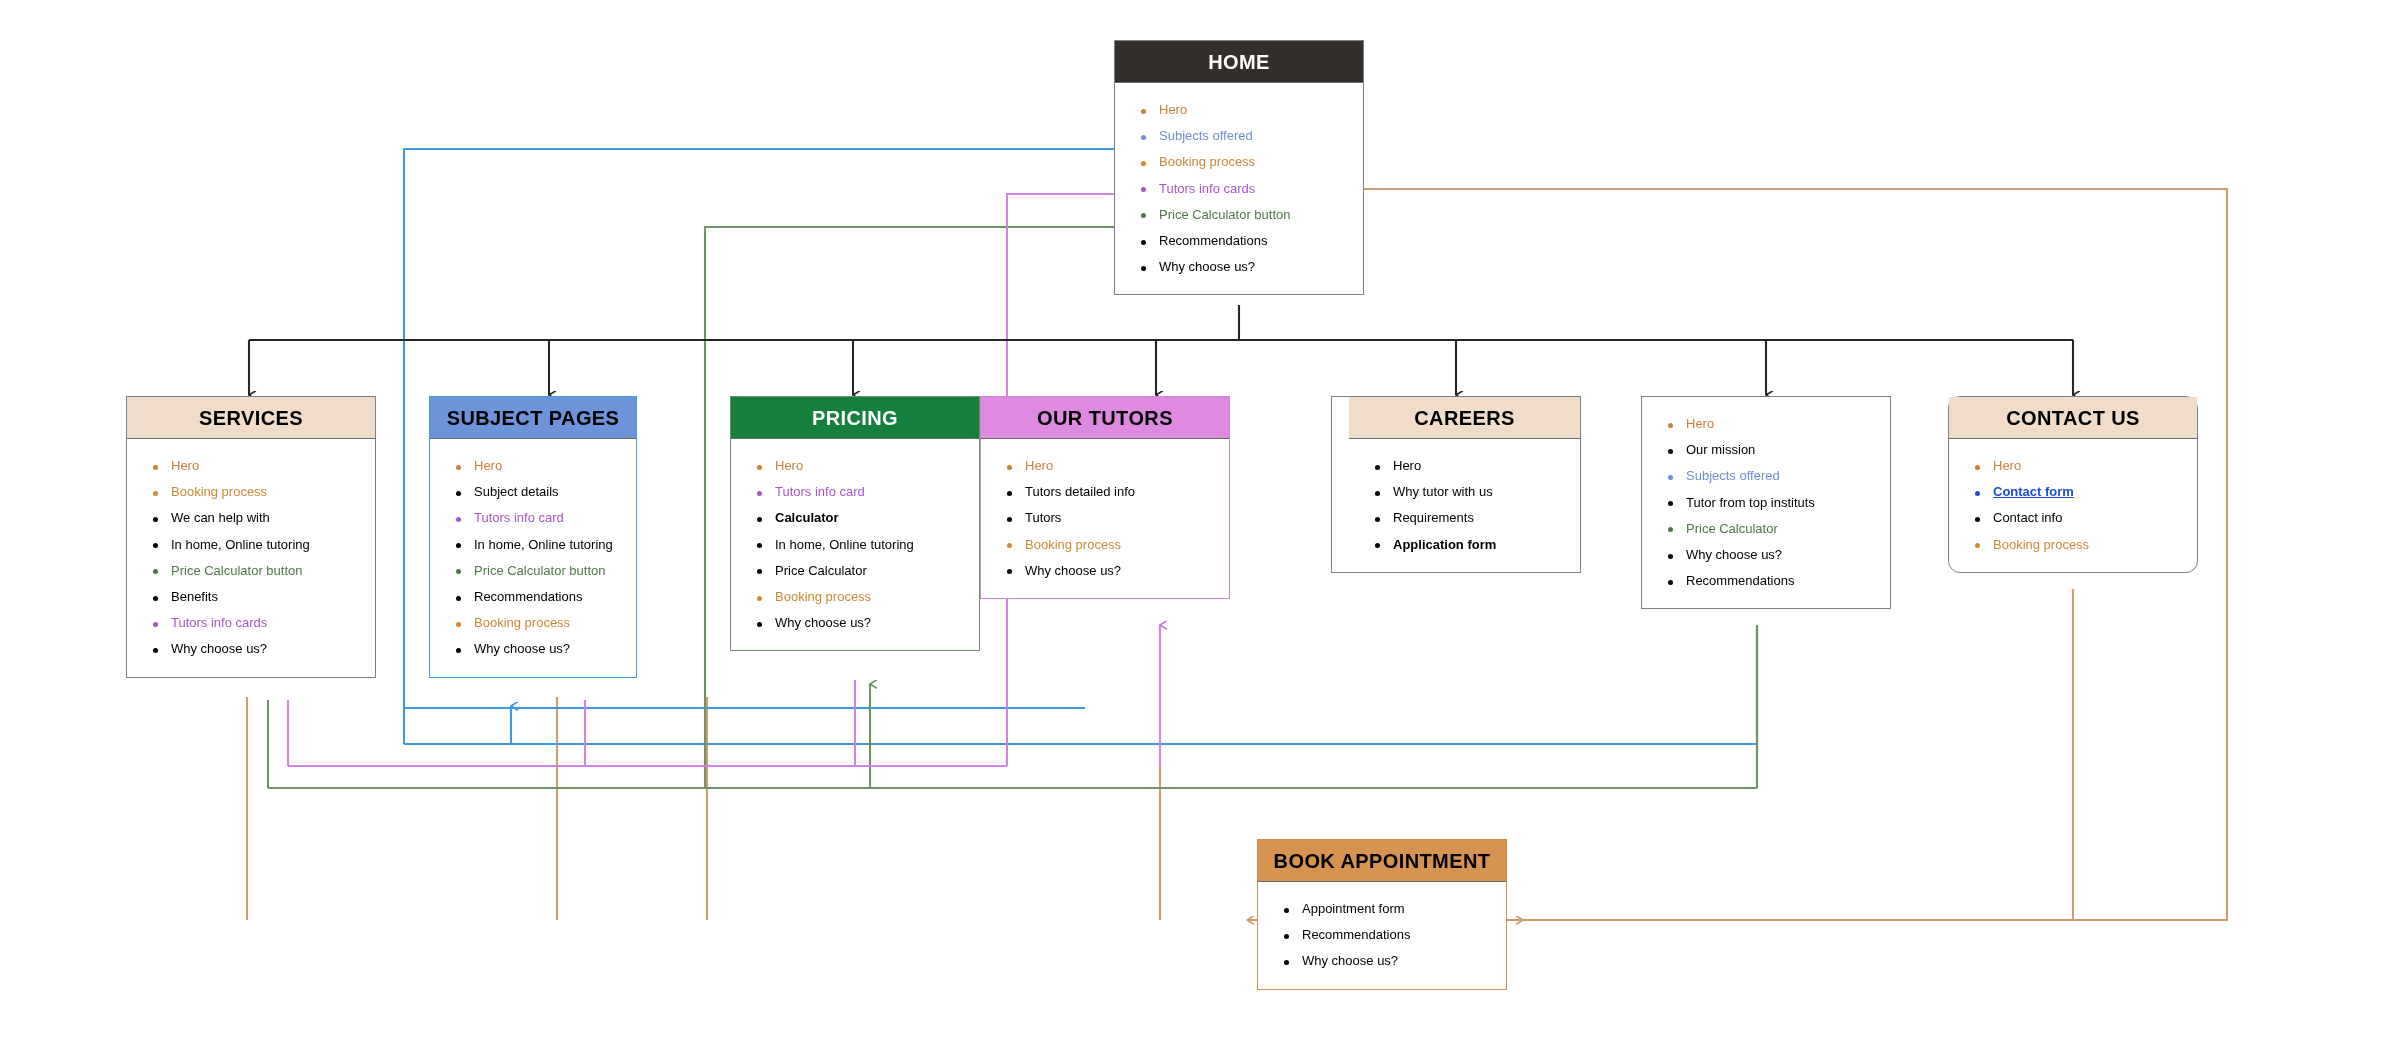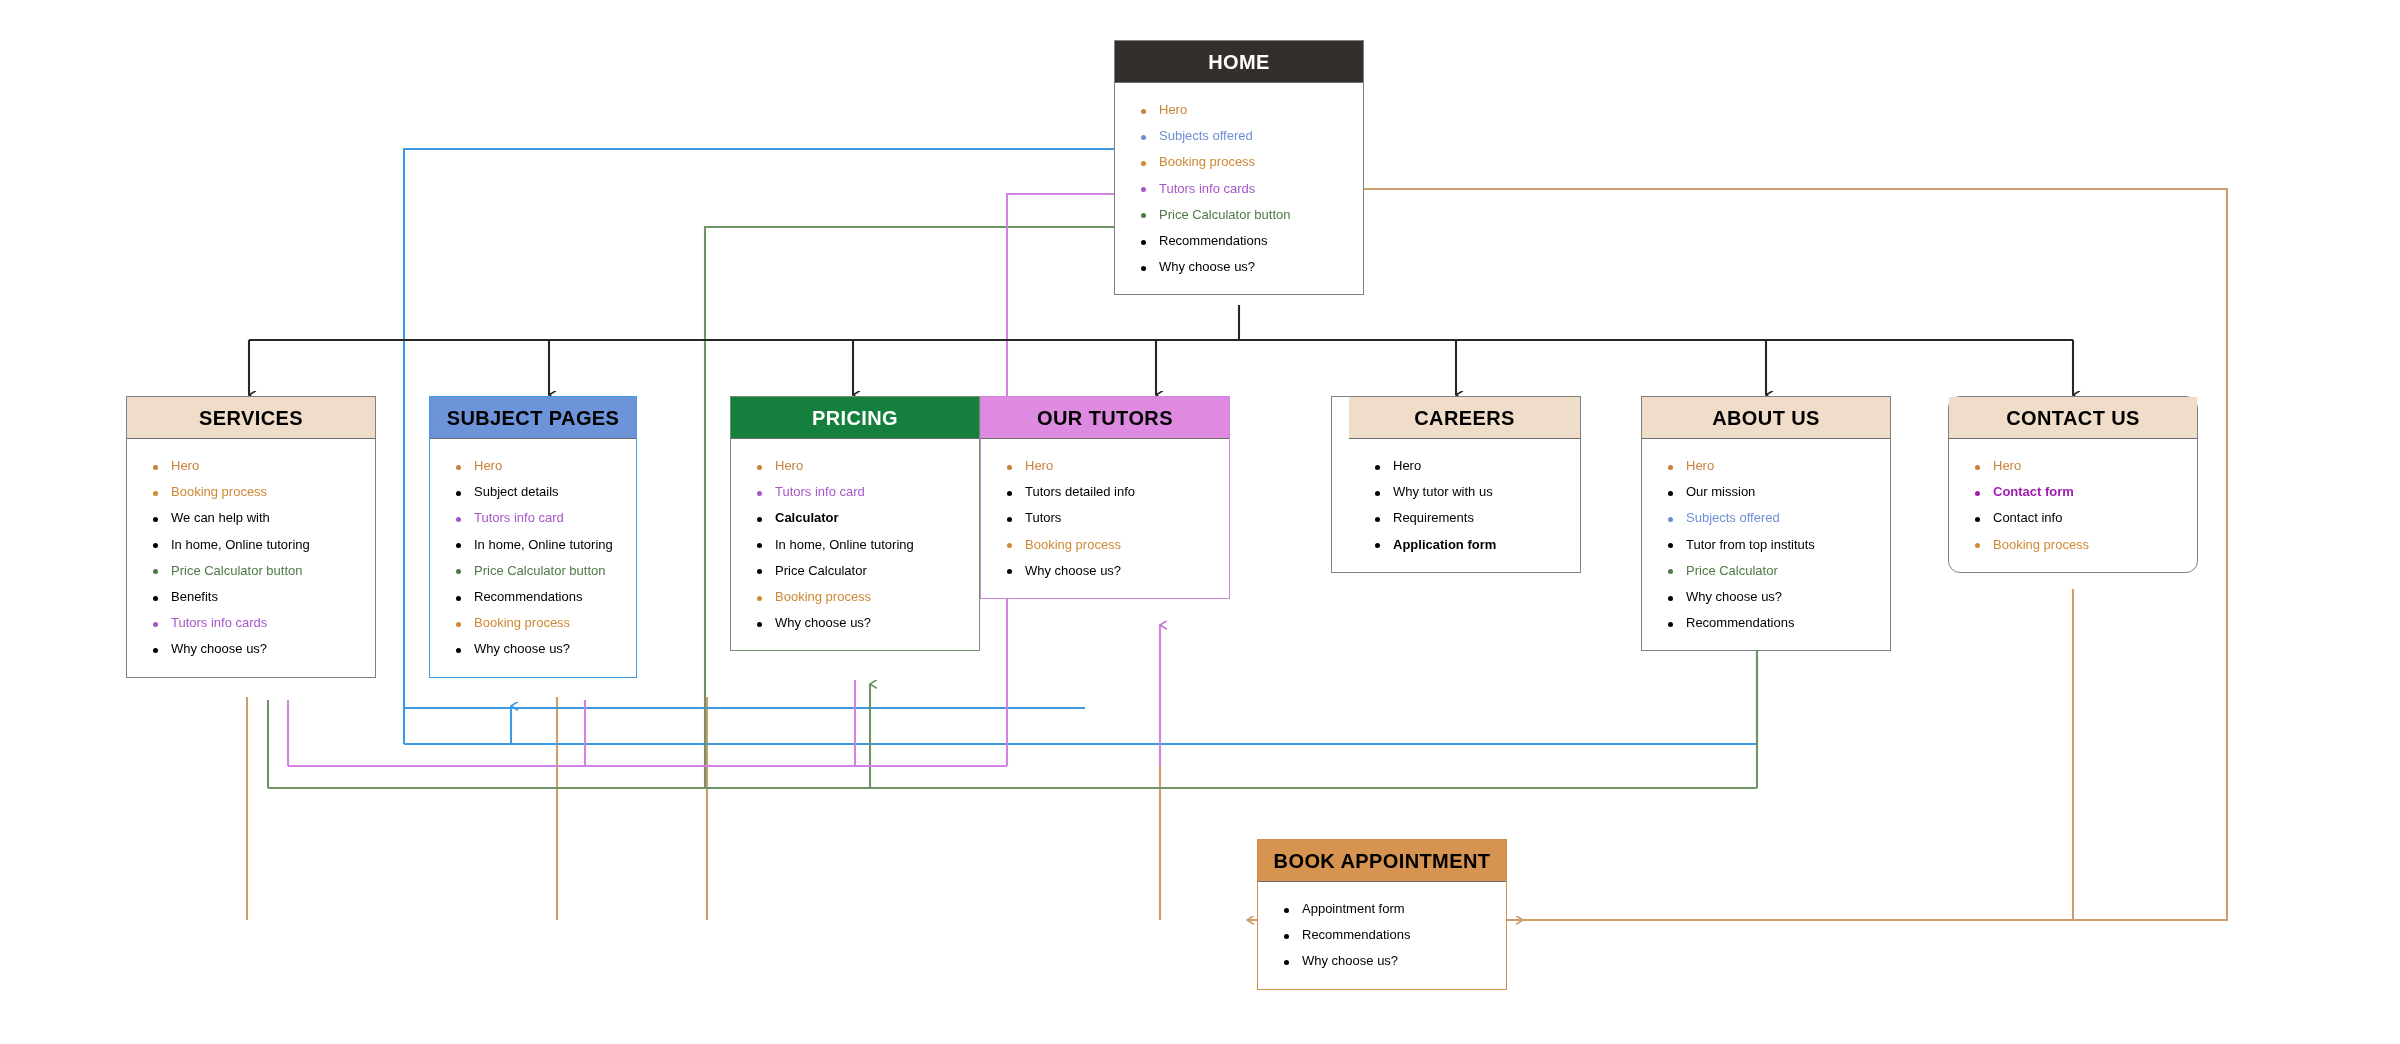--- a/index.html
+++ b/index.html
@@ -174,37 +174,36 @@
     <div class="hdr" style="background: rgb(240, 221, 201); color: rgb(0, 0, 0);">CAREERS</div>
     <ul>
         <li style="color: rgb(0, 0, 0);">Hero</li>
         <li style="color: rgb(0, 0, 0);">Why tutor with us</li>
         <li style="color: rgb(0, 0, 0);">Requirements</li>
         <li class="b" style="color: rgb(0, 0, 0);">Application form</li>
       </ul>
   </div>
 
   <div class="card" style="left:1641px;top:396px;width:250px;">
-    <div class="hdr" style="background: rgb(240, 221, 201); color: rgb(0, 0, 0);">ABOUT US</div>
     <ul>
         <li style="color: rgb(200, 129, 58);">Hero</li>
         <li style="color: rgb(0, 0, 0);">Our mission</li>
         <li style="color: rgb(109, 143, 212);">Subjects offered</li>
         <li style="color: rgb(0, 0, 0);">Tutor from top instituts</li>
         <li style="color: rgb(78, 122, 69);">Price Calculator</li>
         <li style="color: rgb(0, 0, 0);">Why choose us?</li>
         <li style="color: rgb(0, 0, 0);">Recommendations</li>
       </ul>
   </div>
 
   <div class="card" style="left:1948px;top:396px;width:250px;border-radius:12px;">
     <div class="hdr" style="background: rgb(240, 221, 201); color: rgb(0, 0, 0);">CONTACT US</div>
     <ul>
         <li style="color: rgb(200, 129, 58);">Hero</li>
-        <li class="b" style="color: #a21caf;">Contact form</li>
+        <li class="b" style="color: #1d4ed8; text-decoration: underline;">Contact form</li>
         <li style="color: rgb(0, 0, 0);">Contact info</li>
         <li style="color: rgb(207, 135, 51);">Booking process</li>
       </ul>
   </div>
 
   <div class="card orange" style="left:1257px;top:839px;width:250px;">
     <div class="hdr" style="background: rgb(215, 147, 80); color: rgb(0, 0, 0);">BOOK APPOINTMENT</div>
     <ul>
         <li style="color: rgb(0, 0, 0);">Appointment form</li>
         <li style="color: rgb(0, 0, 0);">Recommendations</li>

